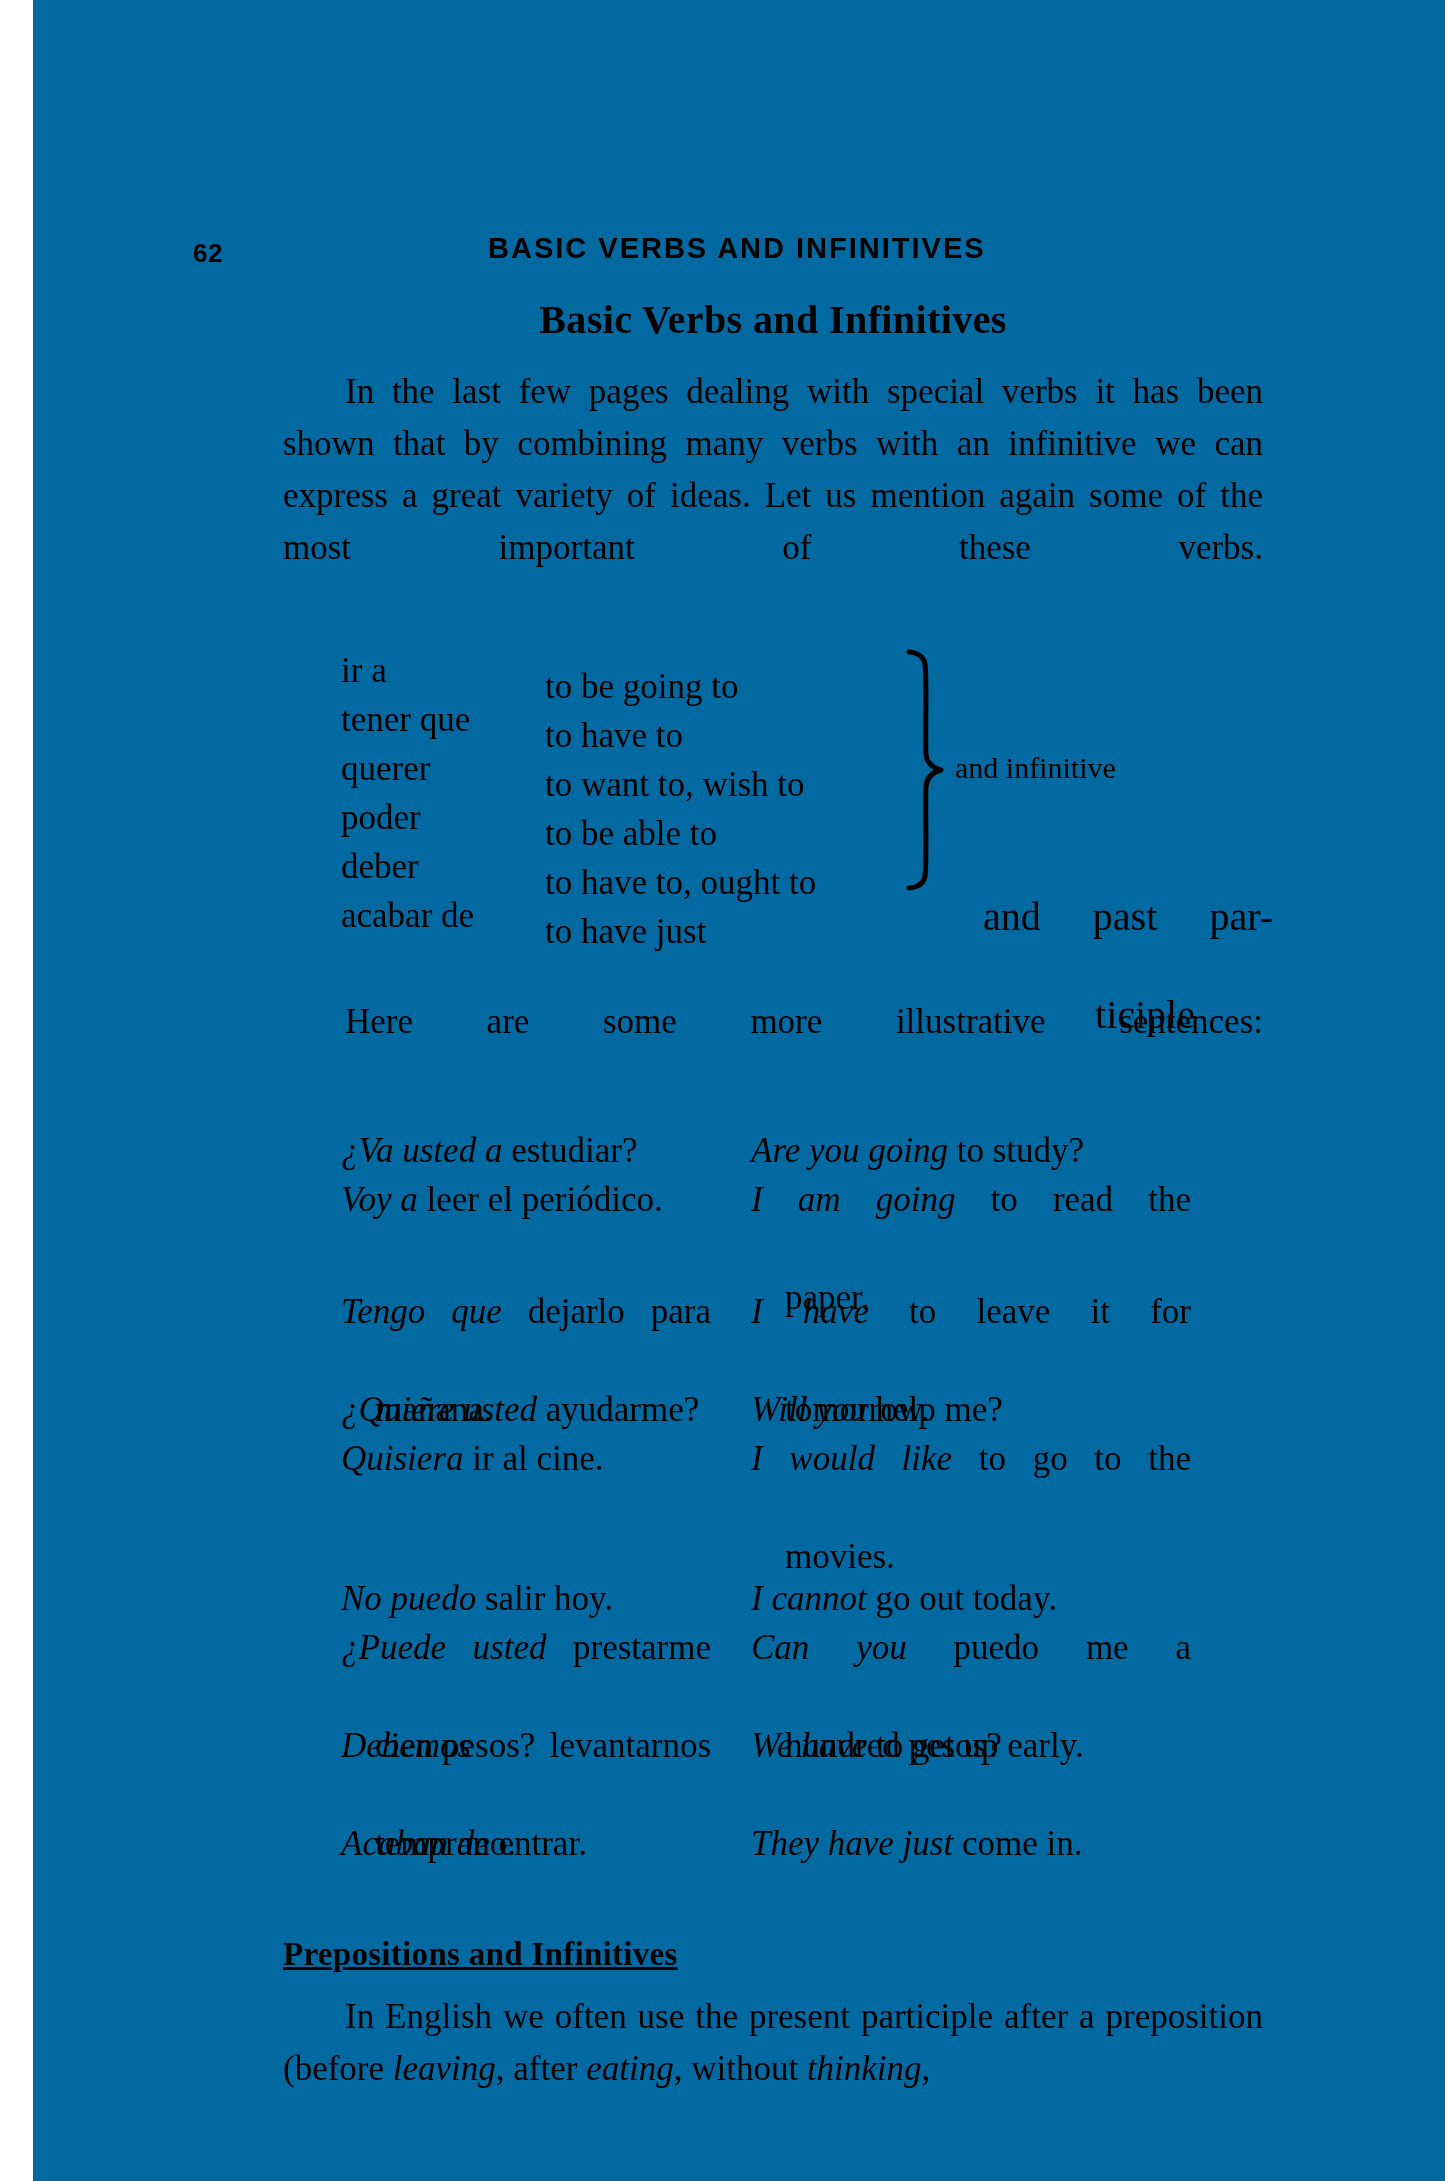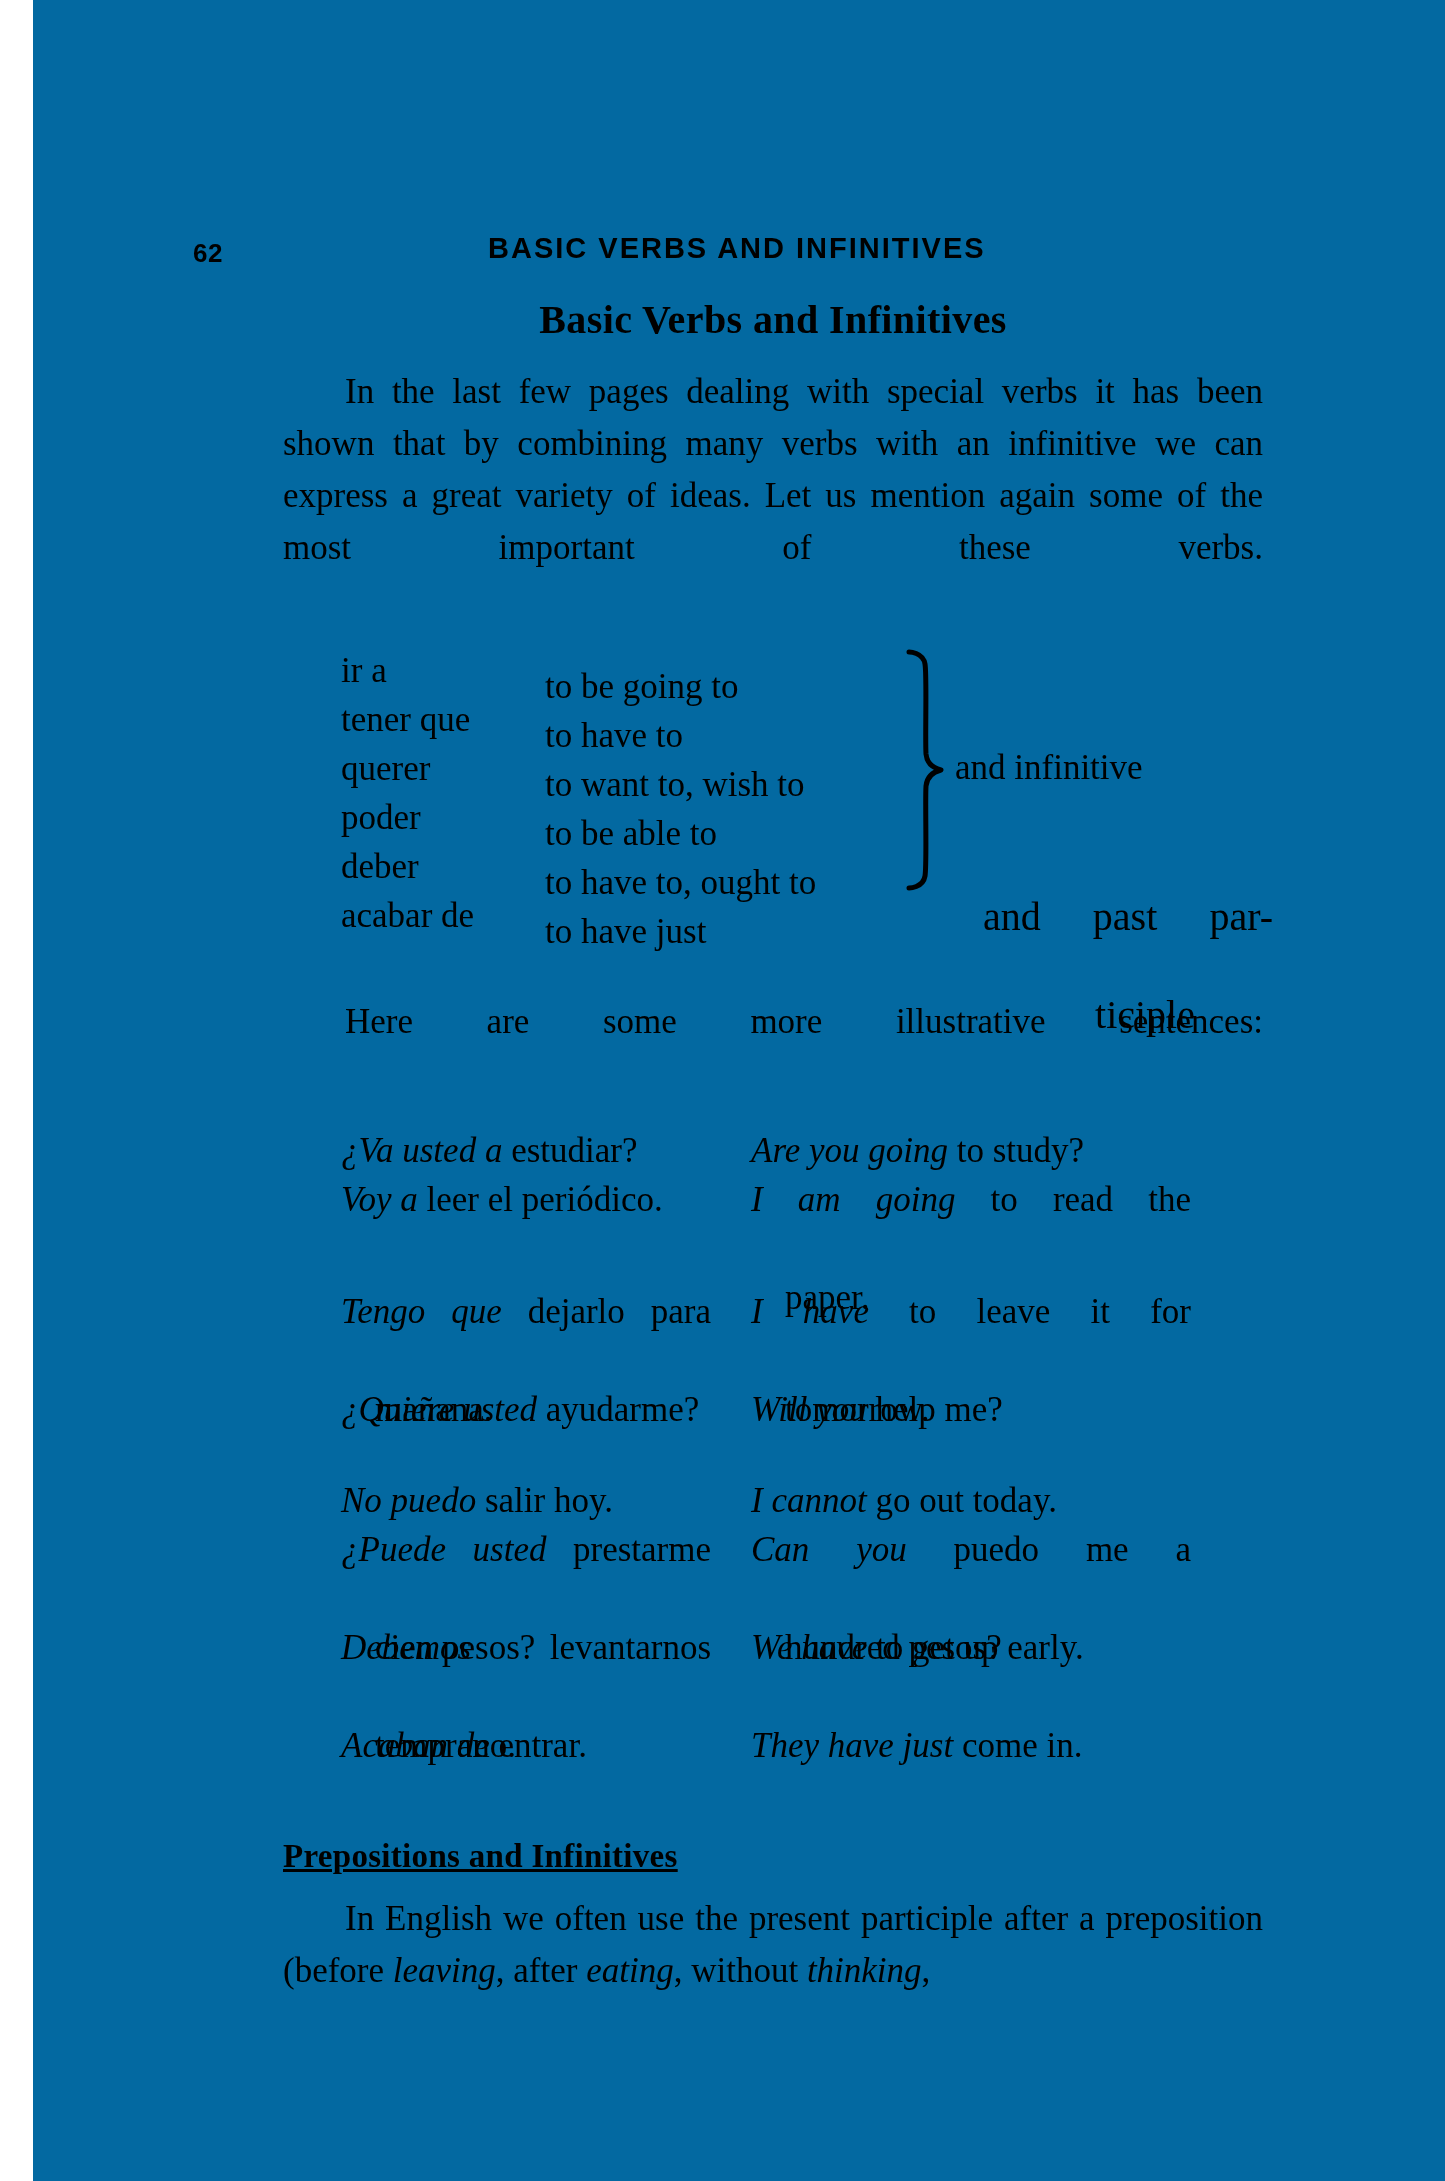--- a/index.html
+++ b/index.html
@@ -129,21 +129,21 @@
     width: 42px;
     height: 244px;
     pointer-events: none;
   }
   .brace svg { display: block; }
 
   .brace-label {
     position: absolute;
     left: 672px;
     top: 97px;
-    font-size: 35px;
+    font-size: 30px;
     line-height: 49px;
     white-space: nowrap;
   }
 
   .pp-label {
     position: absolute;
     left: 700px;
     top: 246px;
     width: 290px;
     font-size: 40px;
@@ -322,20 +322,29 @@
 
       <div class="ex-row" style="height:49px;">
         <span class="ex-sp">
           <span class="ln"><i>¿Quiere usted</i><span> ayudarme?</span></span>
         </span>
         <span class="ex-en">
           <span class="ln"><i>Will you</i><span> help me?</span></span>
         </span>
       </div>
 
+      <div class="ex-row" style="height:98px;">
+        <span class="ex-sp">
+          <span class="ln"><i>Quisiera</i><span> ir al cine.</span></span>
+        </span>
+        <span class="ex-en">
+          <span class="ln just"><i>I would like</i><span> to go to the</span></span>
+          <span class="ln ind">movies.</span>
+        </span>
+      </div>
 
       <div class="gap"></div>
 
       <div class="ex-row" style="height:49px;">
         <span class="ex-sp">
           <span class="ln"><i>No puedo</i><span> salir hoy.</span></span>
         </span>
         <span class="ex-en">
           <span class="ln"><i>I cannot</i><span> go out today.</span></span>
         </span>

